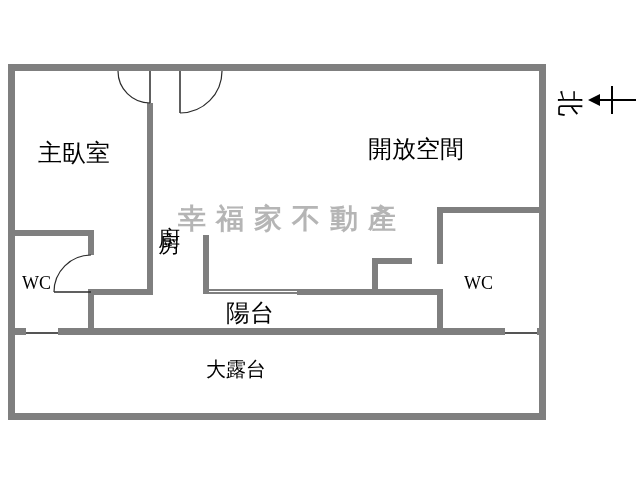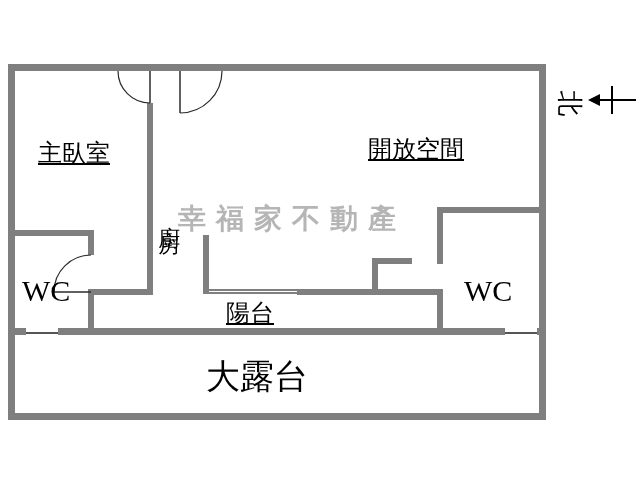--- a/index.html
+++ b/index.html
@@ -6,23 +6,23 @@
   #stage{
     position:relative;width:640px;height:480px;background:#ffffff;overflow:hidden;
     font-family:"Liberation Sans", sans-serif;color:#000;
   }
   .wall{position:absolute;background:#7f7f7f;z-index:1;}
   .slide-door{
     position:absolute;height:1px;background:transparent;
     border-top:2px solid #7f7f7f;border-bottom:2px solid #7f7f7f;z-index:1;
   }
   .label{position:absolute;z-index:5;color:#000;white-space:nowrap;line-height:1.1;}
-  .lbl-room{font-size:24px;text-decoration:underline;}
-  .lbl-big{font-size:34px;}
-  .lbl-wc{font-size:30px;font-family:"Liberation Serif", serif;}
+  .lbl-room{font-size:24px;}
+  .lbl-big{font-size:20px;}
+  .lbl-wc{font-size:18px;font-family:"Liberation Serif", serif;}
   .lbl-vert{writing-mode:vertical-rl;text-orientation:upright;font-size:22px;letter-spacing:6px;}
   #watermark{
     position:absolute;left:178px;top:200px;z-index:10;
     font-size:28px;font-weight:bold;letter-spacing:10px;
     color:#a3a3a3;opacity:0.8;white-space:nowrap;
   }
   #compass{position:absolute;left:552px;top:78px;width:88px;height:44px;z-index:5;}
   #north-char{
     position:absolute;left:4px;top:8px;font-size:26px;
     transform:rotate(90deg);transform-origin:center center;

